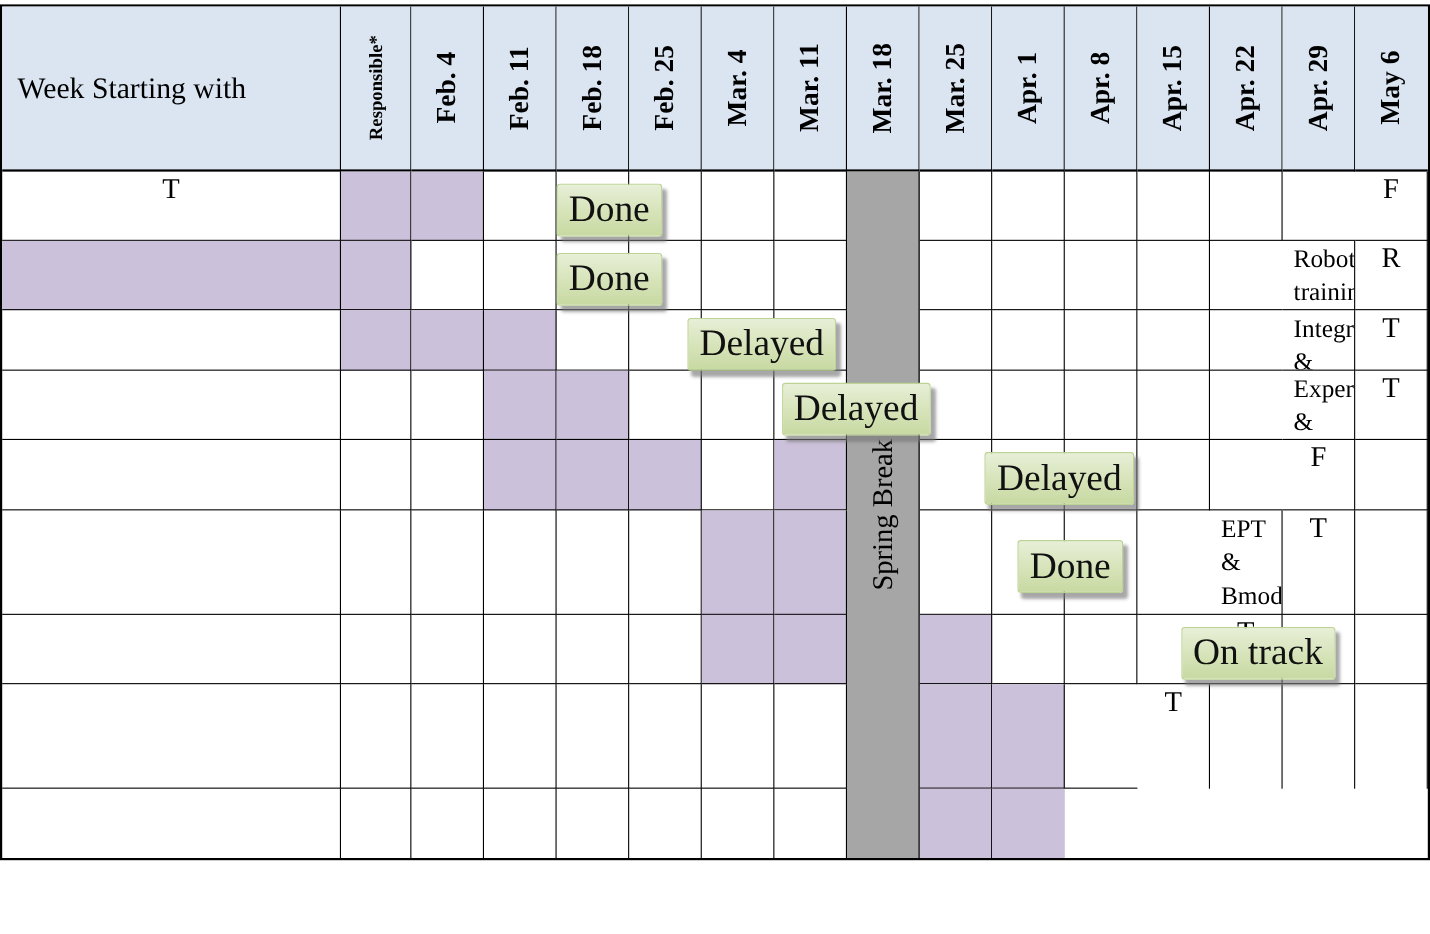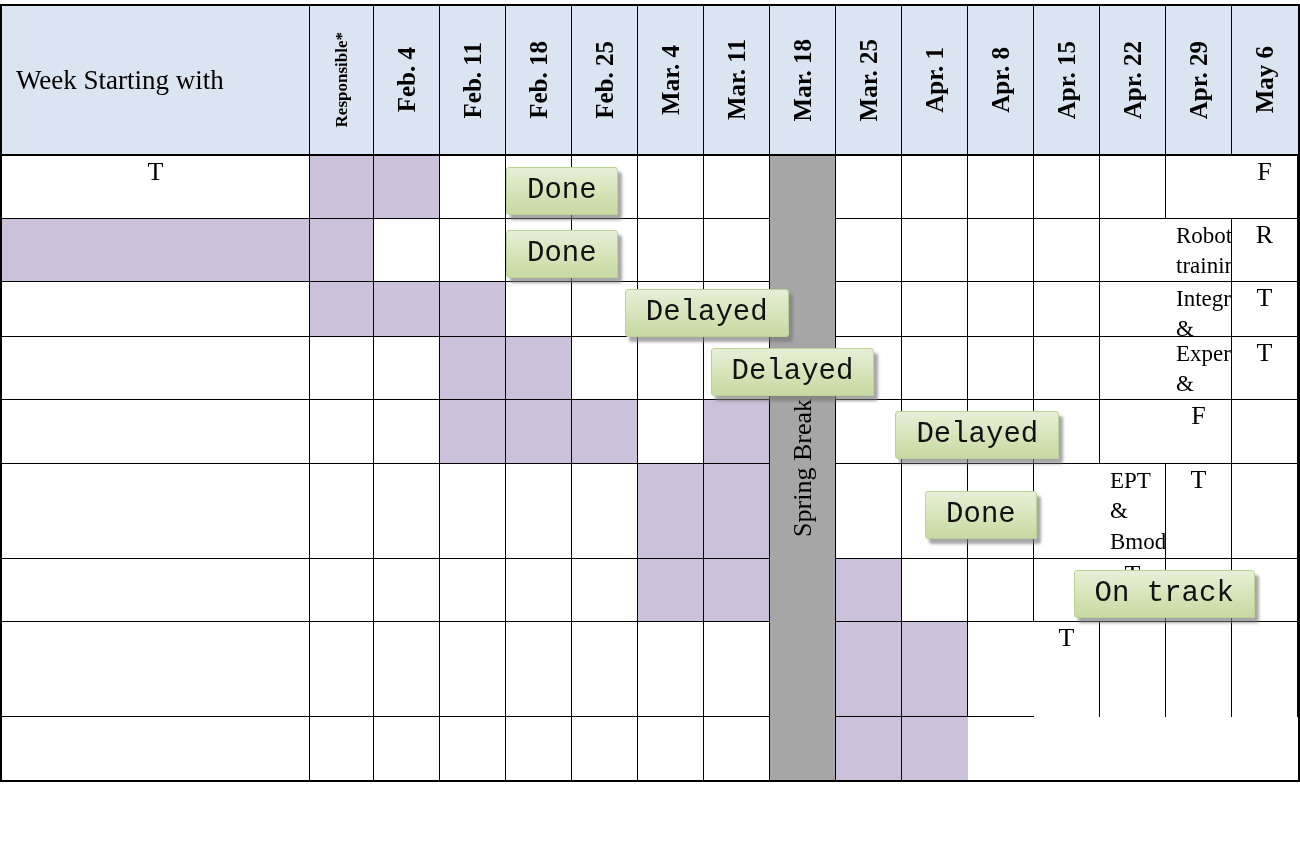--- a/index.html
+++ b/index.html
@@ -57,24 +57,24 @@
     display:flex; align-items:center; justify-content:center;
     z-index:5;
   }
   .spring .vtext { font-size:26px; }
 
   .badge {
     position:absolute;
     z-index:10;
     height:48px;
     line-height:45px;
-    padding:0 20px;
+    padding:0 10px;
     box-sizing:border-box;
-    font-family:Liberation Mono, monospace;
-    font-size:29px;
+    font-family:Liberation Serif, serif;
+    font-size:34px;
     color:#111;
     white-space:nowrap;
     background:linear-gradient(180deg, var(--badge-top,#e7efd7) 0%, #d6e3b8 55%, var(--badge-bottom,#c8d9a2) 100%);
     border:1px solid var(--badge-border,#c2d69b);
     border-radius:3px;
     box-shadow:4px 5px 3px rgba(120,120,120,0.65);
   }
 </style>
 </head>
 <body>

